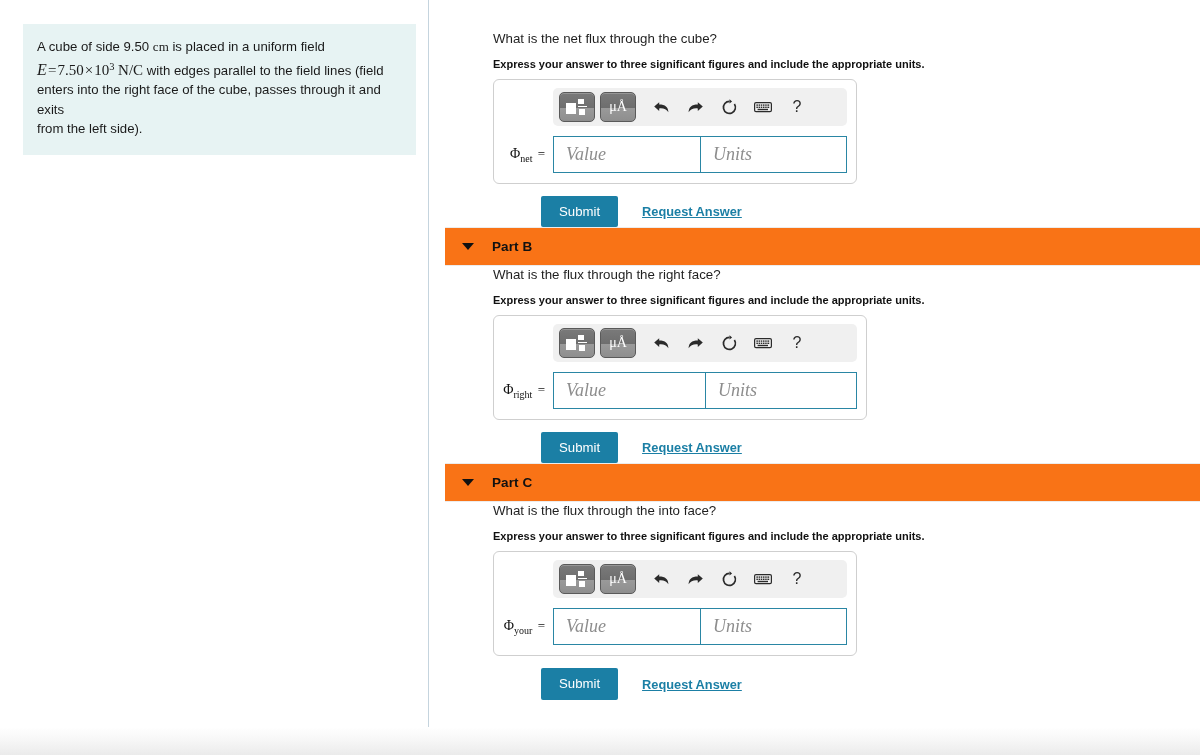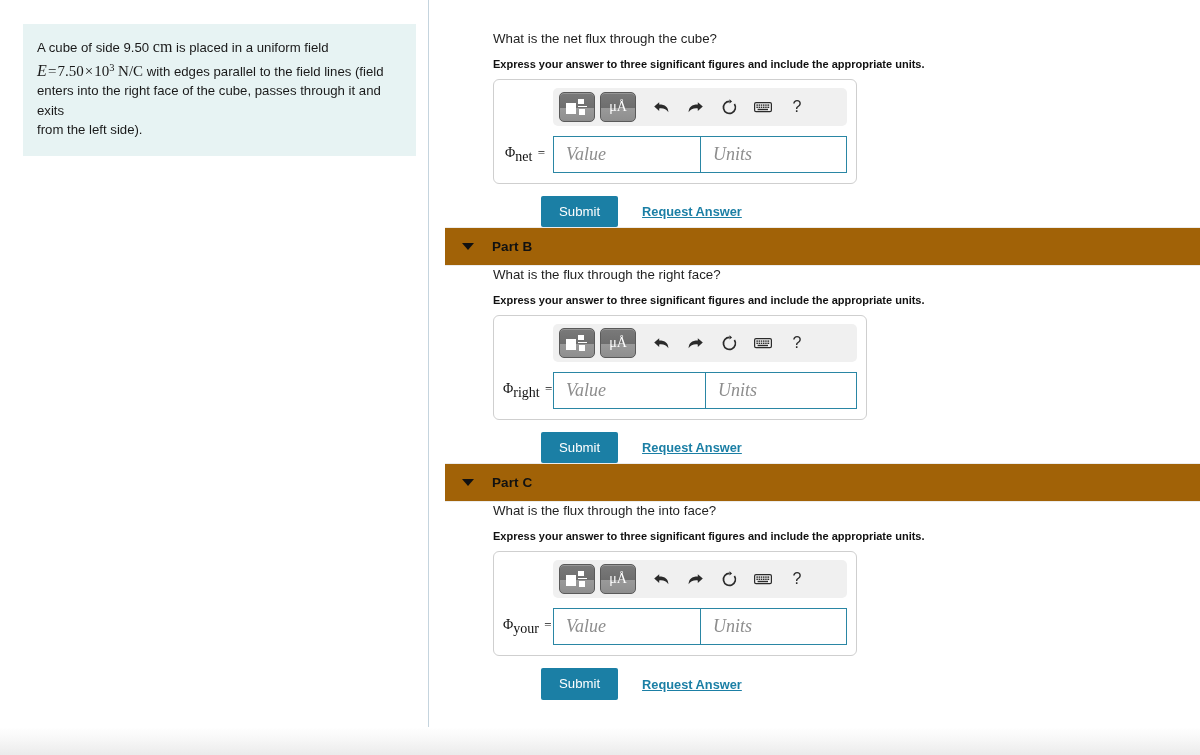--- a/index.html
+++ b/index.html
@@ -71,21 +71,21 @@
     padding: 0 1px;
   }
   .sup {
     font-family: "Liberation Serif", serif;
     font-size: 10.5px;
     vertical-align: super;
     font-style: normal;
   }
   .unit-inline {
     font-family: "Liberation Serif", serif;
-    font-size: 16px;
+    font-size: 13px;
     font-style: normal;
   }
 
   
   .bottom-strip {
     position: absolute;
     left: 0;
     right: 0;
     bottom: 0;
     height: 28px;
@@ -99,21 +99,21 @@
     position: relative;
     background: #ffffff;
     overflow: hidden;
   }
   .right-inner {
     position: relative;
   }
 
   
   .part-header {
-    background: #a16207;
+    background: #f97316;
     border-top: 1px solid #ececec;
     border-bottom: 1px solid #ececec;
     height: 37px;
     display: flex;
     align-items: center;
     padding-left: 17px;
     margin-left: 16px;
   }
   .part-caret {
     width: 0; height: 0;
@@ -257,21 +257,21 @@
     padding-right: 8px;
     box-sizing: border-box;
     font-family: "Liberation Serif", serif;
     font-size: 14px;
     color: #111111;
     white-space: nowrap;
     flex: 0 0 auto;
   }
   .lhs-label .phi { font-size: 14px; }
   .lhs-label .sub {
-    font-size: 14px;
+    font-size: 10px;
     vertical-align: sub;
     font-family: "Liberation Serif", serif;
   }
   .lhs-label .eq { font-size: 13px; padding-left: 2px; }
 
   .field {
     height: 37px;
     border: 1px solid #2a86a4;
     background: #ffffff;
     box-sizing: border-box;

